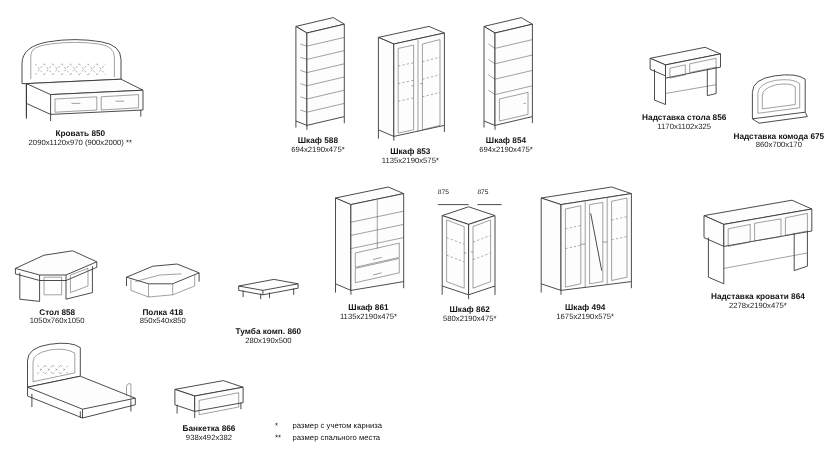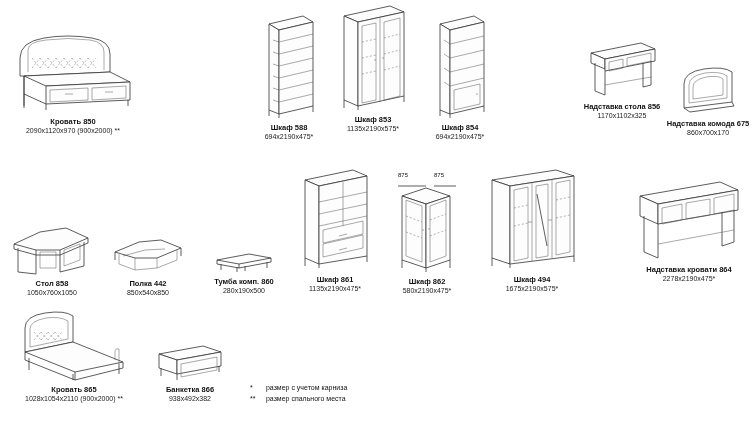--- a/index.html
+++ b/index.html
@@ -66,21 +66,21 @@
         <path class="lnt" d="M14 30 L20 32 M14 42 L20 44 M14 54 L20 56 M14 66 L20 68 M14 78 L20 80 M14 90 L20 92"></path>
         <path class="ln" d="M10 100 L10 106 M20 104 L20 108 M54 96 L54 102"></path>
       </svg>
     </div>
     <div class="cap">
       <div class="name">Шкаф 588</div>
       <div class="dims">694х2190х475*</div>
     </div>
   </div>
 
-  <div class="item" style="left:330px;top:2px;width:86px;justify-content:space-between;">
+  <div class="item" style="left:330px;top:20px;width:86px;justify-content:space-between;">
     <div class="art">
       <svg width="74" height="110" viewBox="0 0 74 110">
         <path class="fill" d="M8 14 L54 4 L68 10 L22 20 Z"></path>
         <path class="fill" d="M8 14 L22 20 L22 104 L8 98 Z"></path>
         <path class="fill" d="M22 20 L68 10 L68 94 L22 104 Z"></path>
         <path class="lnt" d="M44 16 L44 100"></path>
         <path class="lnt" d="M26 24 L40 21 L40 98 L26 101 Z"></path>
         <path class="lnt" d="M48 20 L64 16 L64 94 L48 98 Z"></path>
         <path class="lnt" d="M38 58 L40 58 M46 56 L48 56"></path>
         <path class="dash" d="M26 40 L40 37 M26 56 L40 53 M26 72 L40 69 M48 36 L64 32 M48 52 L64 48 M48 68 L64 64"></path>
@@ -170,26 +170,26 @@
     <div class="art">
       <svg width="78" height="46" viewBox="0 0 78 46">
         <path class="fill" d="M6 22 L30 12 L52 10 L72 18 L48 28 L26 28 Z"></path>
         <path class="lnt" d="M10 24 L10 34 M26 28 L26 40 M68 20 L68 30 M48 28 L48 38"></path>
         <path class="lnt" d="M10 34 L26 40 L48 38 L68 30"></path>
         <path class="lnt" d="M14 26 L36 20 L56 19"></path>
         <path class="ln" d="M6 22 L6 30 M72 18 L72 26"></path>
       </svg>
     </div>
     <div class="cap">
-      <div class="name">Полка 442</div>
+      <div class="name">Полка 418</div>
       <div class="dims">850х540х850</div>
     </div>
   </div>
 
-  <div class="item" style="left:200px;top:248px;width:88px;">
+  <div class="item" style="left:200px;top:248px;width:88px;gap:20px;">
     <div class="art">
       <svg width="70" height="26" viewBox="0 0 70 26">
         <path class="fill" d="M8 12 L40 6 L62 10 L30 16 Z"></path>
         <path class="ln" d="M8 12 L8 16 L30 20 L30 16"></path>
         <path class="ln" d="M62 10 L62 14 L30 20"></path>
         <path class="ln" d="M12 16 L12 22 M28 19 L28 24 M58 14 L58 20 M36 18 L36 23"></path>
       </svg>
     </div>
     <div class="cap">
       <div class="name">Тумба комп. 860</div>
@@ -290,24 +290,20 @@
         <path class="lnt" d="M15 39 L15 21 Q15 13 31 10 Q45 8 53 13 L53 31 Z"></path>
         <path class="dash" d="M19 32 L26 24 M26 32 L33 24 M33 32 L40 24 M40 32 L47 24"></path>
         <path class="dash" d="M19 24 L26 32 M26 24 L33 32 M33 24 L40 32 M40 24 L47 32"></path>
         <path class="fill" d="M10 44 L58 34 L108 54 L60 64 Z"></path>
         <path class="ln" d="M10 44 L10 52 L60 72 L60 64"></path>
         <path class="ln" d="M108 54 L108 60 L60 72"></path>
         <path class="lnt" d="M100 52 L100 44 Q100 40 104 41 L104 56"></path>
         <path class="ln" d="M14 50 L14 62 M58 66 L58 72 M104 56 L104 66"></path>
       </svg>
     </div>
-    <div class="cap">
-      <div class="name">Кровать 865</div>
-      <div class="dims">1028х1054х2110 (900х2000) **</div>
-    </div>
   </div>
 
   <div class="item" style="left:142px;top:340px;width:96px;align-items:center;">
     <div class="art">
       <svg width="78" height="42" viewBox="0 0 78 42">
         <path class="fill" d="M8 14 L52 6 L70 12 L26 20 Z"></path>
         <path class="fill" d="M8 14 L26 20 L26 34 L8 28 Z"></path>
         <path class="fill" d="M26 20 L70 12 L70 26 L26 34 Z"></path>
         <path class="lnt" d="M30 24 L66 17 L66 30 L30 37 Z"></path>
         <path class="ln" d="M10 28 L10 36 M26 34 L26 40 M68 26 L68 32"></path>

